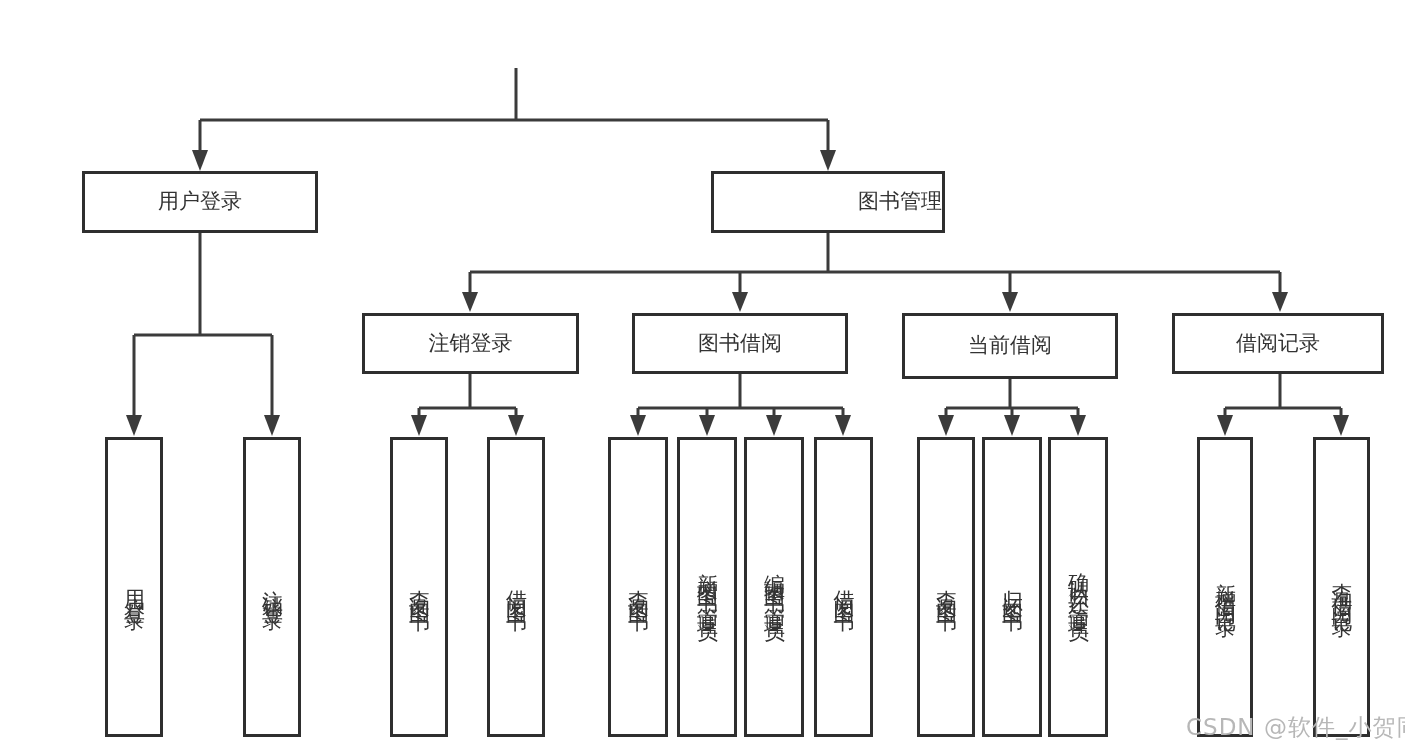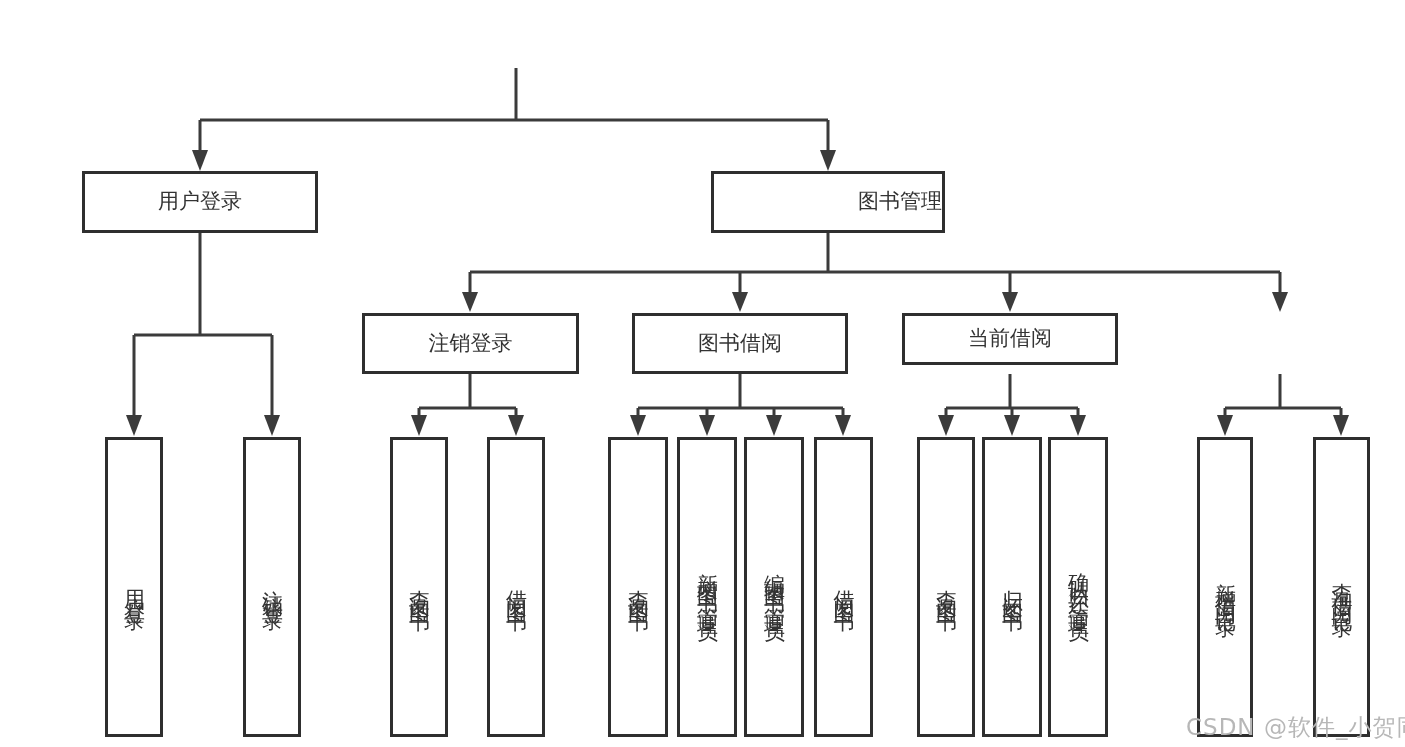--- a/index.html
+++ b/index.html
@@ -111,22 +111,25 @@
   <div class="box" style="left:711px; top:171px; width:234px; height:62px;justify-content:flex-end;">
     <span>图书管理</span>
   </div>
 
   <div class="box" style="left:362px; top:313px; width:217px; height:61px;">
     <span>注销登录</span>
   </div>
   <div class="box" style="left:632px; top:313px; width:216px; height:61px;">
     <span>图书借阅</span>
   </div>
-  <div class="box" style="left:902px; top:313px; width:216px; height:52px;">
+  <div class="box" style="left:902px; top:313px; width:216px; height:66px;">
     <span>当前借阅</span>
+  </div>
+  <div class="box" style="left:1172px; top:313px; width:212px; height:61px;">
+    <span>借阅记录</span>
   </div>
 
   <div class="box vbox" style="left:105px; top:437px; width:58px; height:300px;">
     <span>用户登录</span>
   </div>
   <div class="box vbox" style="left:243px; top:437px; width:58px; height:300px;">
     <span>注销登录</span>
   </div>
 
   <div class="box vbox" style="left:390px; top:437px; width:58px; height:300px;">

